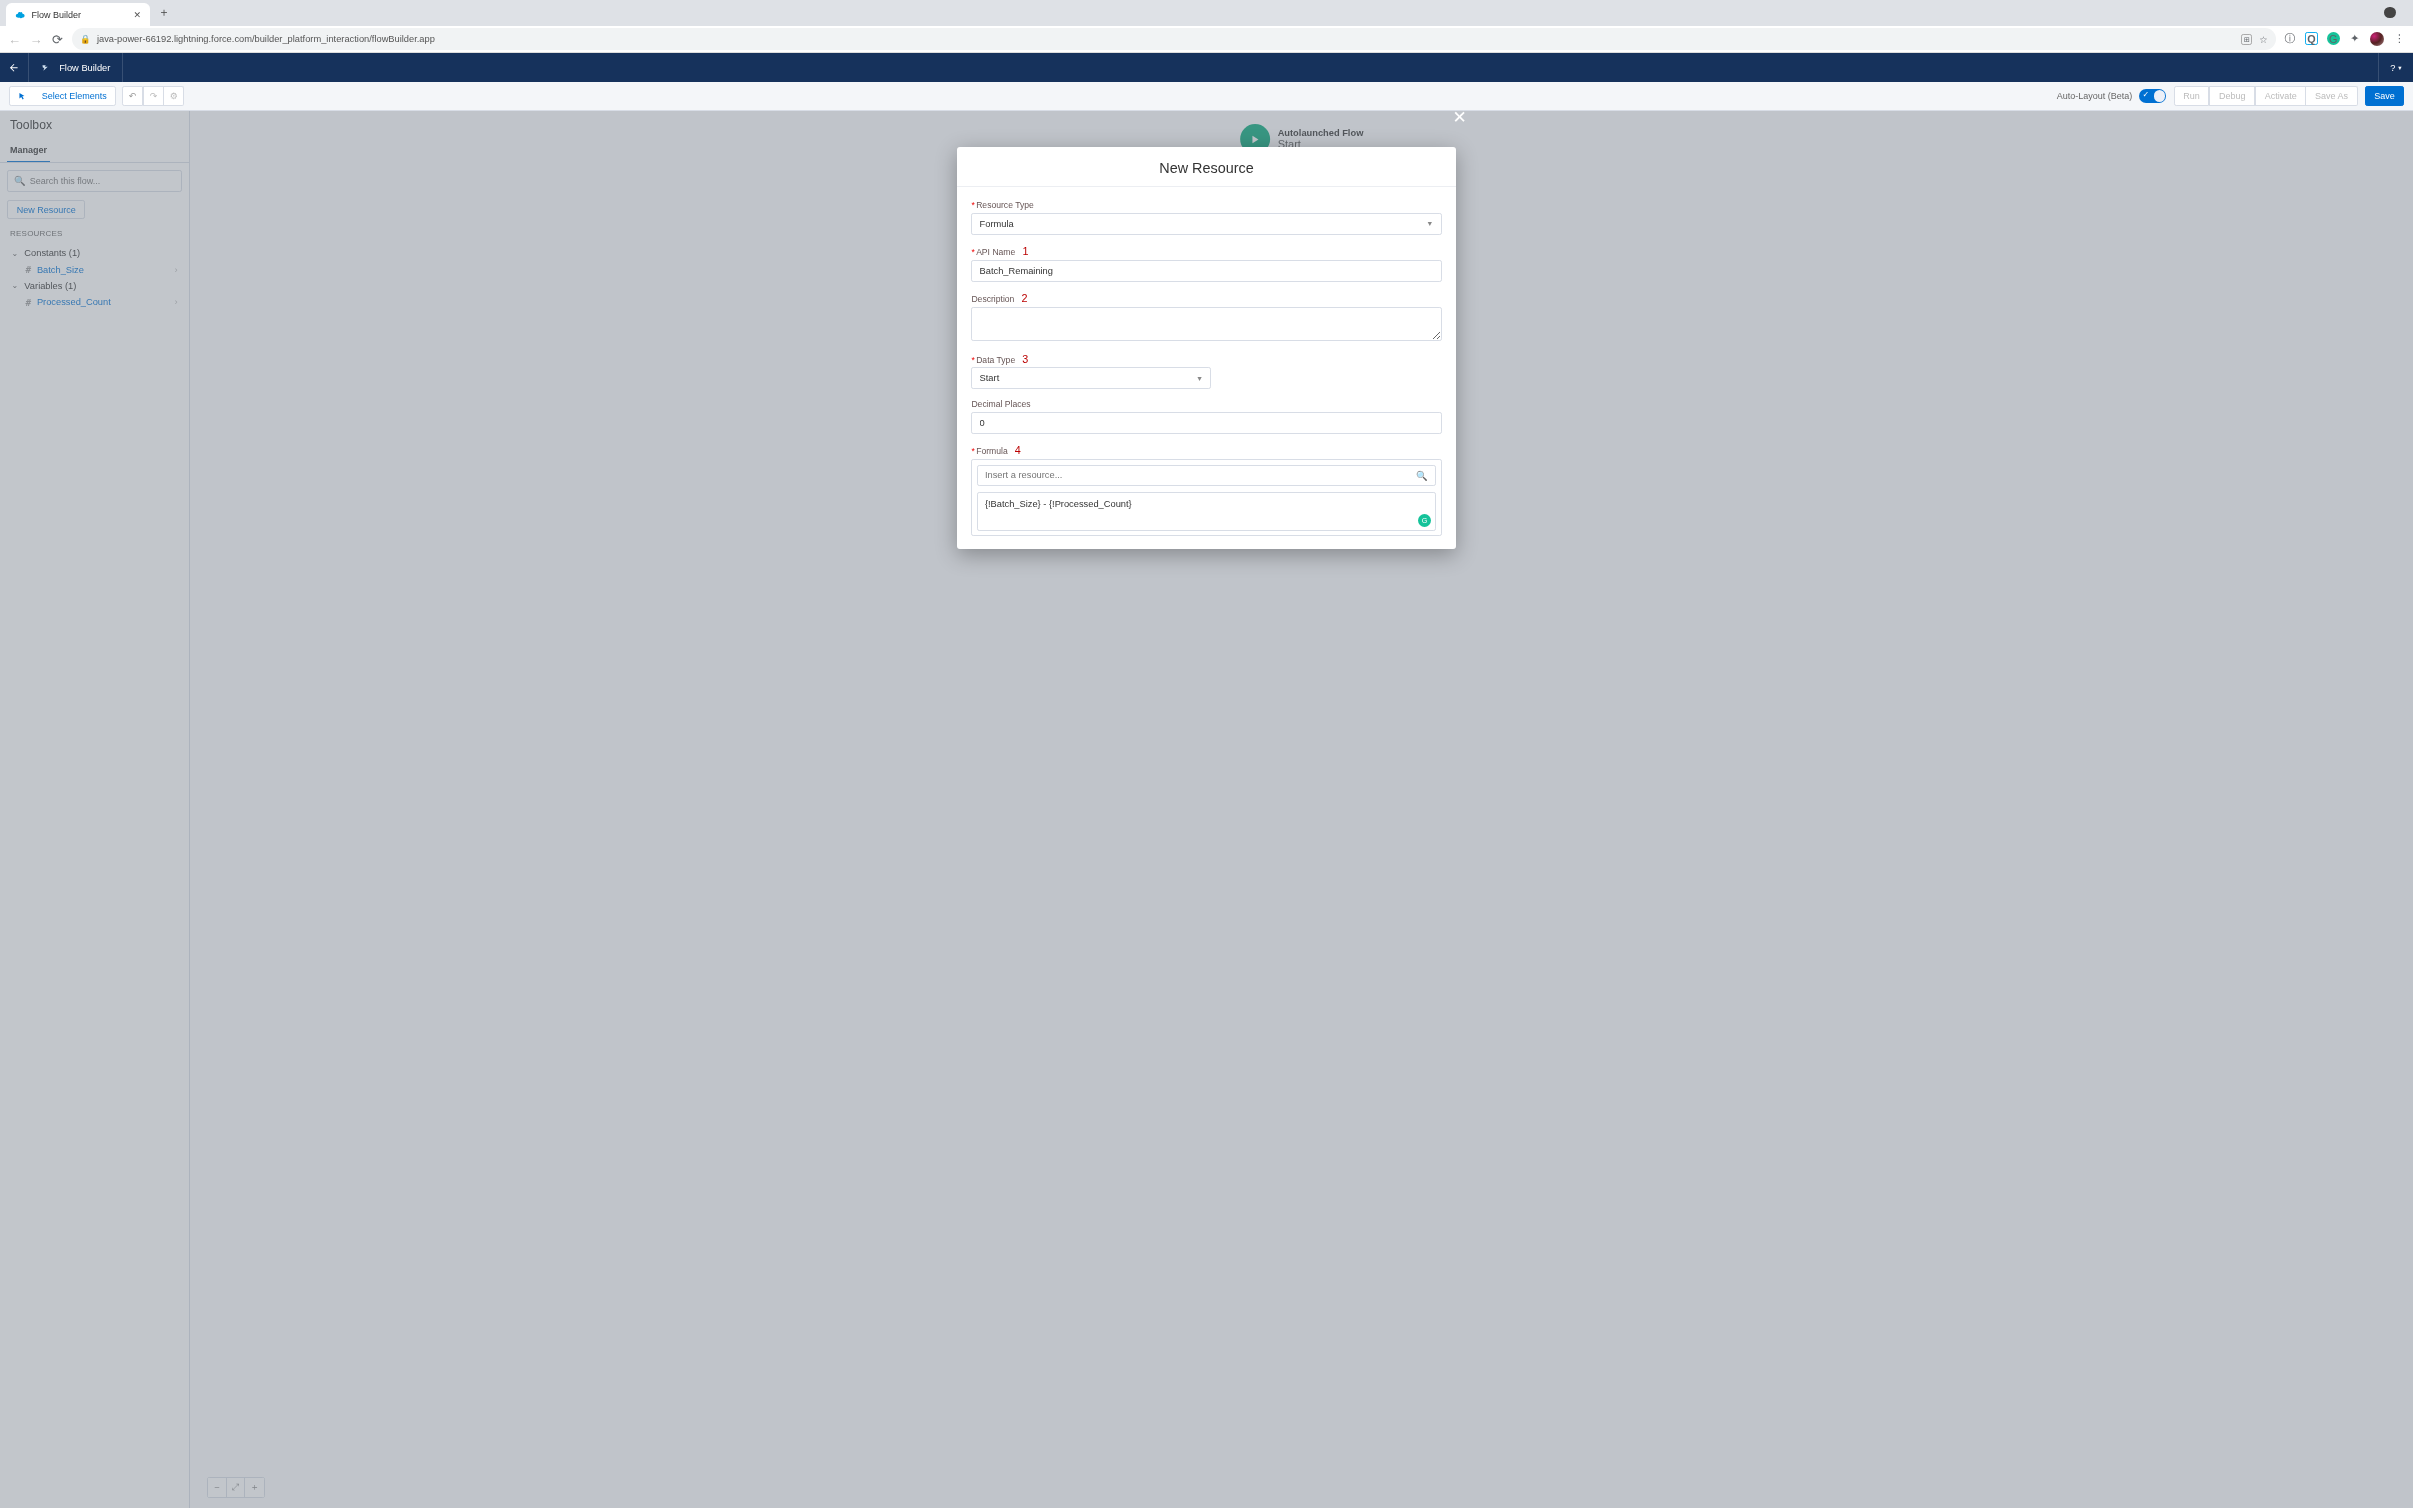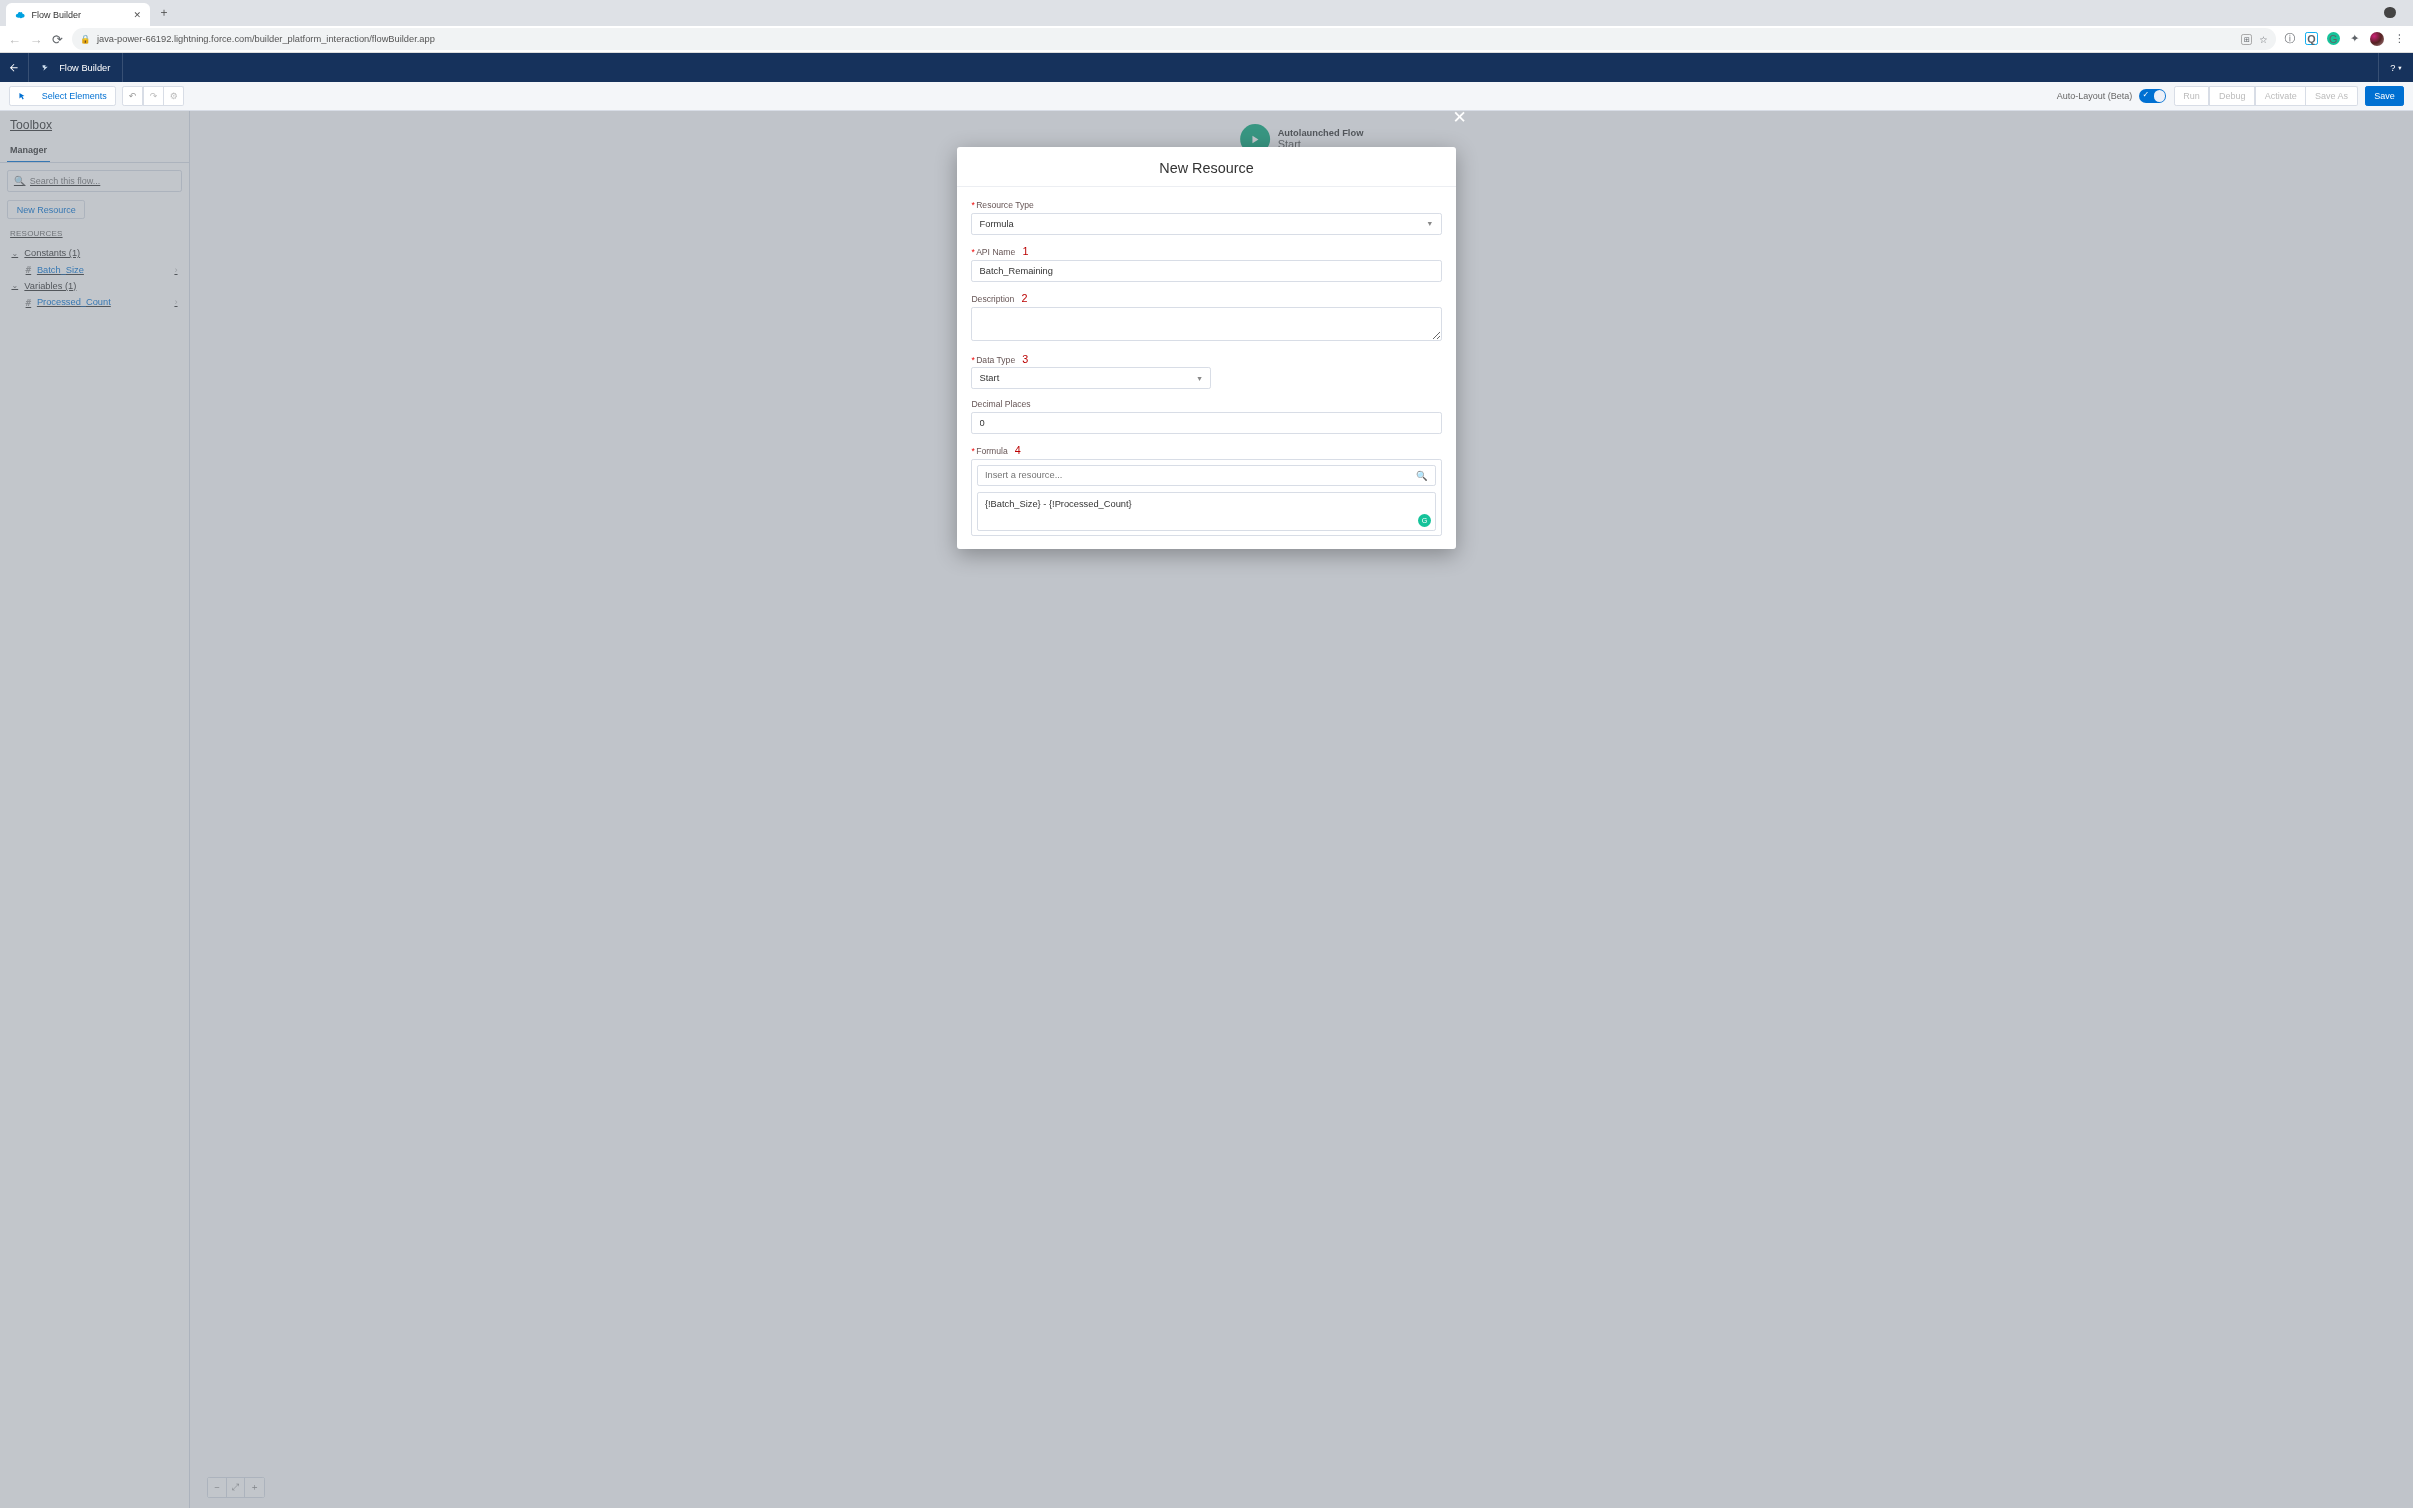--- a/index.html
+++ b/index.html
@@ -41,21 +41,21 @@
   .btn-group .btn { border-radius:0;}
   .btn-group .btn:first-child { border-radius:2.2px 0 0 2.2px;}
   .btn-group .btn:last-child { border-radius:0 2.2px 2.2px 0; border-left:0;}
   .icon-btn { padding:3.6px 5.7px; color:#999;}
   .toolbar-right { margin-left:auto; display:flex; align-items:center; gap:7.2px;}
   .toggle { width:27px; height:14.4px; background:#0070d2; border-radius:7.2px; position:relative; display:inline-block; cursor:pointer;}
   .toggle::after { content:''; position:absolute; right:1.4px; top:1.4px; width:11.5px; height:11.5px; background:#ecf0f8; border-radius:50%;}
   .toggle .check { position:absolute; left:2.9px; top:1.4px; color:#fff; font-size:8px; }
 
   
-  .app-body { display:flex; height: calc(100% - 26px - 27px - 29px - 29px); position:relative;text-decoration:underline; }
+  .app-body { display:flex; height: calc(100% - 26px - 27px - 29px - 29px); position:relative; }
   .sidebar { width:190px; background:#fff; border-right:0.7px solid #d8dde6; display:flex; flex-direction:column;}
   .sidebar-header { padding:7.2px 10px; font-size:12.2px; font-weight:400;}
   .sidebar-tabs { border-bottom:0.7px solid #d8dde6; padding:0 7.2px;}
   .side-tab { display:inline-block; padding:5.7px 2.9px; font-weight:700; font-size:9px; border-bottom:1.4px solid #0070d2; color:#333;}
   .sidebar-content { padding:7.2px;}
   .search-box { display:flex; align-items:center; gap:4.3px; border:0.7px solid #d8dde6; border-radius:2.2px; background:#fff; padding:4.3px 5.7px; color:#999;}
   .search-box input { border:0; outline:0; flex:1; font-size:9px; background:transparent;}
   .new-resource-btn { margin-top:8.6px; display:inline-block;}
   .side-heading { margin:10px 0 4.3px 2.9px; text-transform:uppercase; font-size:8px; color:#666; letter-spacing:0.2px;}
   .tree-sec { padding:2.9px 1.4px;}

